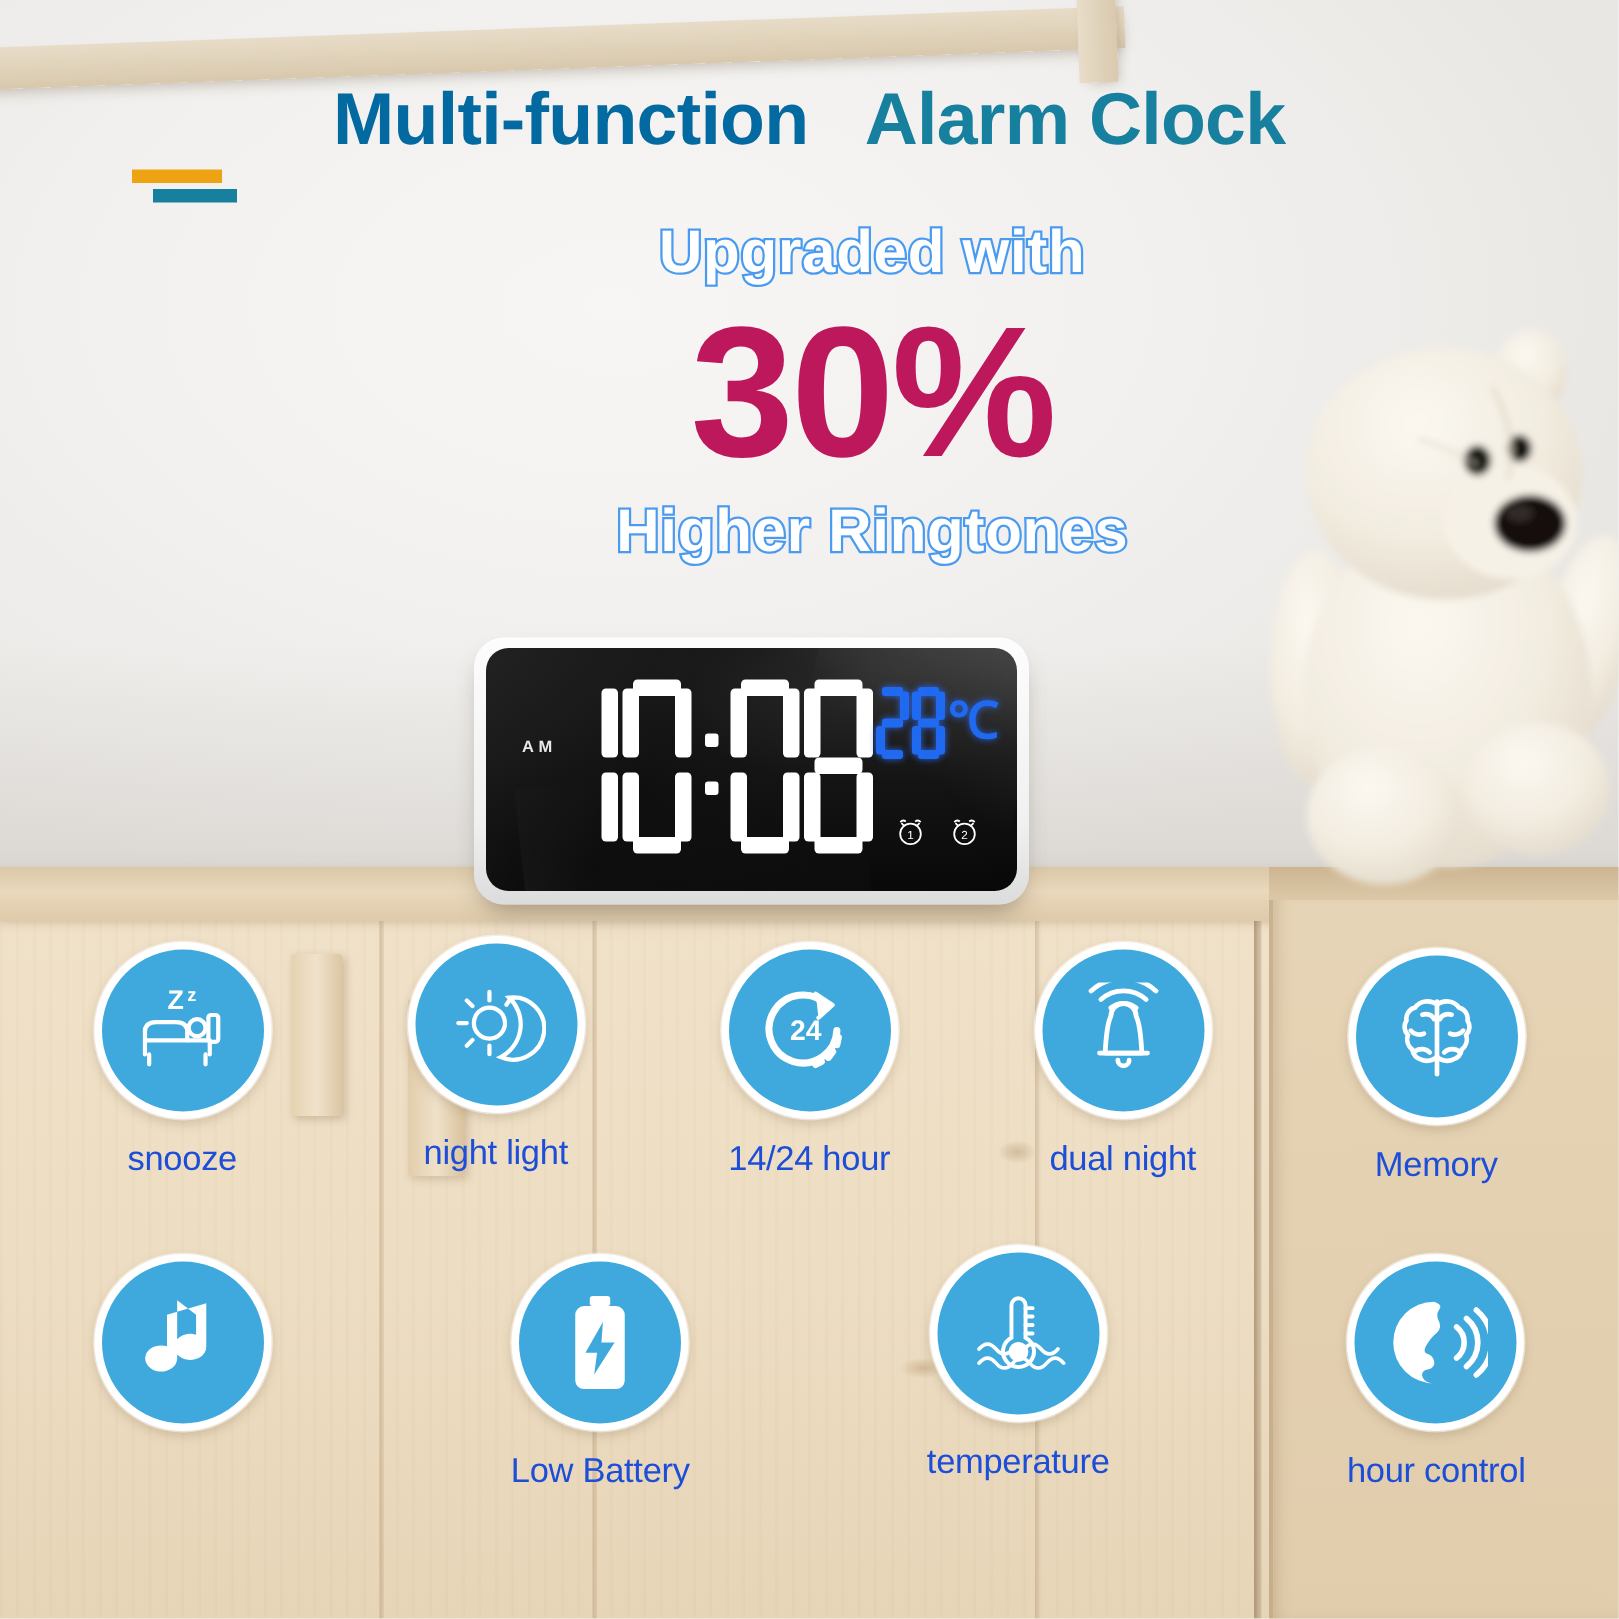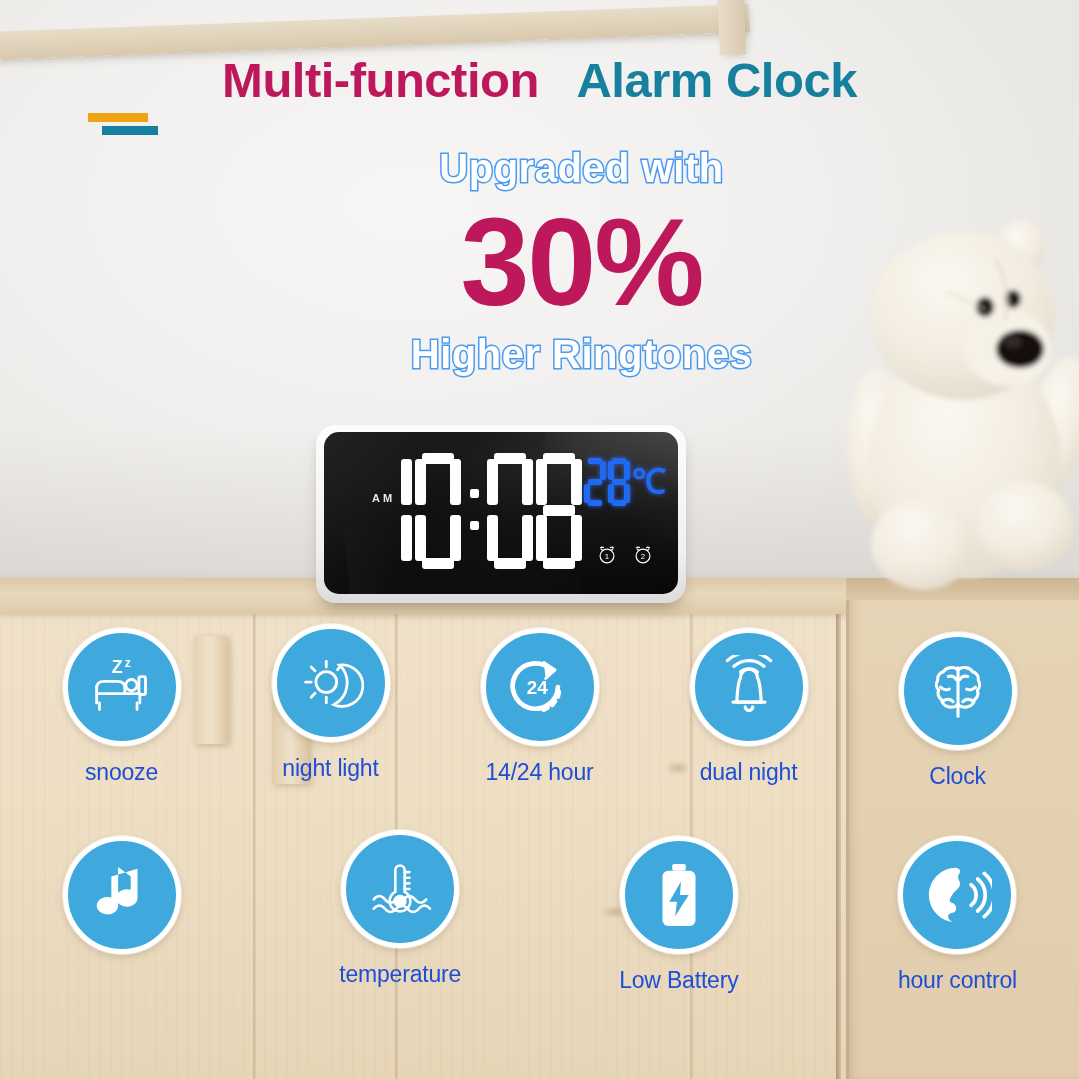--- a/index.html
+++ b/index.html
@@ -87,21 +87,21 @@
   .bear{position:absolute;left:845px;top:196px;width:236px;height:400px;}
   .bear svg{display:block;}
 
   
   .headline{
     position:absolute;left:0;top:52px;width:1079px;text-align:center;
     font-size:49px;font-weight:bold;letter-spacing:-.5px;
     font-family:"Liberation Sans",sans-serif;
     white-space:nowrap;
   }
-  .headline .h-orange{color:#be185d;}
+  .headline .h-orange{color:#0369a1;}
   .headline .h-teal{color:#17809e;}
 
   .bar-orange{position:absolute;left:88px;top:113px;width:60px;height:9px;background:#eda312;}
   .bar-teal{position:absolute;left:102px;top:126px;width:56px;height:9px;background:#17809e;}
 
   
   .promo{position:absolute;left:0;top:148px;width:1079px;text-align:center;padding-left:42px;}
   .promo-line{
     font-size:40px;font-weight:bold;color:#ffffff;
     letter-spacing:.5px;line-height:1;
@@ -136,21 +136,21 @@
     background:linear-gradient(205deg, rgba(255,255,255,.10), rgba(255,255,255,0) 62%);
     transform:rotate(12deg);
   }
   .screen-glare2{
     position:absolute;left:24px;bottom:-30px;width:230px;height:110px;
     background:linear-gradient(20deg, rgba(255,255,255,.055), rgba(255,255,255,0) 70%);
     transform:rotate(-6deg);
   }
   .am-ind{
     position:absolute;left:24px;top:60px;color:#e8e8e8;
-    font-size:11px;letter-spacing:3px;font-weight:bold;margin-left:24px;
+    font-size:11px;letter-spacing:3px;font-weight:bold;
   }
   .time-wrap{
     position:absolute;left:42px;top:21px;
     display:flex;align-items:center;gap:3px;
   }
   .digit{width:46px;height:116px;position:relative;}
   .colon{width:20px;height:116px;position:relative;}
   .colon i{
     position:absolute;left:6px;width:9px;height:9px;border-radius:2px;background:#fff;
   }
@@ -455,65 +455,65 @@
           <span>
             <svg width="62" height="62" viewBox="0 0 64 64" fill="none" stroke="#fff" stroke-width="3.2" stroke-linecap="round">
               <path d="M32 8 L32 58"></path>
               <path d="M32 10 a10 9 0 0 0 -15 2 a8 8 0 0 0 -6 9 a8 8 0 0 0 1 10 a9 9 0 0 0 3 10 a10 9 0 0 0 17 5"></path>
               <path d="M32 10 a10 9 0 0 1 15 2 a8 8 0 0 1 6 9 a8 8 0 0 1 -1 10 a9 9 0 0 1 -3 10 a10 9 0 0 1 -17 5"></path>
               <path d="M22 17 a6 5 0 0 1 8 3 M14 28 a7 6 0 0 0 9 2 M17 42 a7 6 0 0 1 10 1"></path>
               <path d="M42 17 a6 5 0 0 0 -8 3 M50 28 a7 6 0 0 1 -9 2 M47 42 a7 6 0 0 0 -10 1"></path>
             </svg>
           </span>
         </div>
-        <div class="flabel">Clock</div>
+        <div class="flabel">Memory</div>
       </div>
 
     </div>
 
     <div class="frow row2">
 
       <div class="fitem j1">
         <div class="fcircle">
           <span>
             <svg width="56" height="64" viewBox="0 0 56 66" fill="#fff">
               <path d="M24 4 L24 44 a11 9 0 1 1 -7 -8.4 L17 14 L44 6 L44 36 a11 9 0 1 1 -7 -8.4 L37 14 z"></path>
             </svg>
           </span>
         </div>
+      </div>
+
+      <div class="fitem j3">
+        <div class="fcircle">
+          <span>
+            <svg width="46" height="66" viewBox="0 0 46 68" fill="#fff">
+              <rect x="16" y="2" width="14" height="7" rx="2"></rect>
+              <rect x="6" y="9" width="34" height="57" rx="6"></rect>
+              <path d="M25 20 L13 41 L21 41 L19 56 L33 34 L24 34 z" fill="#3fa9dd"></path>
+            </svg>
+          </span>
+        </div>
+        <div class="flabel">Low Battery</div>
       </div>
 
       <div class="fitem j2">
         <div class="fcircle">
           <span>
             <svg width="68" height="62" viewBox="0 0 72 66" fill="none" stroke="#fff" stroke-width="2.8" stroke-linecap="round">
               <path d="M36 8 a5 5 0 0 1 5 5 L41 36 a11 11 0 1 1 -10 0 L31 13 a5 5 0 0 1 5 -5 z"></path>
               <circle cx="36" cy="46" r="7" fill="#fff" stroke="none"></circle>
               <path d="M41 15 L46 15 M41 21 L46 21 M41 27 L46 27 M41 33 L46 33"></path>
               <path d="M8 44 q6 -7 12 0 t12 0 M40 44 q6 -7 12 0 t12 0" stroke-width="2.6"></path>
               <path d="M8 54 q6 -7 12 0 t12 0 t12 0 t12 0 t12 0" stroke-width="2.6"></path>
             </svg>
           </span>
         </div>
         <div class="flabel">temperature</div>
       </div>
 
-      <div class="fitem j3">
-        <div class="fcircle">
-          <span>
-            <svg width="46" height="66" viewBox="0 0 46 68" fill="#fff">
-              <rect x="16" y="2" width="14" height="7" rx="2"></rect>
-              <rect x="6" y="9" width="34" height="57" rx="6"></rect>
-              <path d="M25 20 L13 41 L21 41 L19 56 L33 34 L24 34 z" fill="#3fa9dd"></path>
-            </svg>
-          </span>
-        </div>
-        <div class="flabel">Low Battery</div>
-      </div>
-
       <div class="fitem j4">
         <div class="fcircle">
           <span>
             <svg width="70" height="62" viewBox="0 0 74 66" fill="none">
               <path d="M36 4 a29 29 0 1 0 0 58 q-6 0 -8 -4 q-2 -5 4 -6 q5 -1 4 -6 q-1 -4 -5 -5 q-3 -1 -1 -5 q3 -6 8 -10 q4 -4 1 -9 q-2 -4 1 -8 q2 -3 -4 -5 z" fill="#fff"></path>
               <path d="M52 22 a14 14 0 0 1 0 22" stroke="#fff" stroke-width="4" stroke-linecap="round"></path>
               <path d="M59 16 a22 22 0 0 1 0 34" stroke="#fff" stroke-width="4" stroke-linecap="round"></path>
               <path d="M66 10 a30 30 0 0 1 0 46" stroke="#fff" stroke-width="4" stroke-linecap="round"></path>
             </svg>
           </span>

